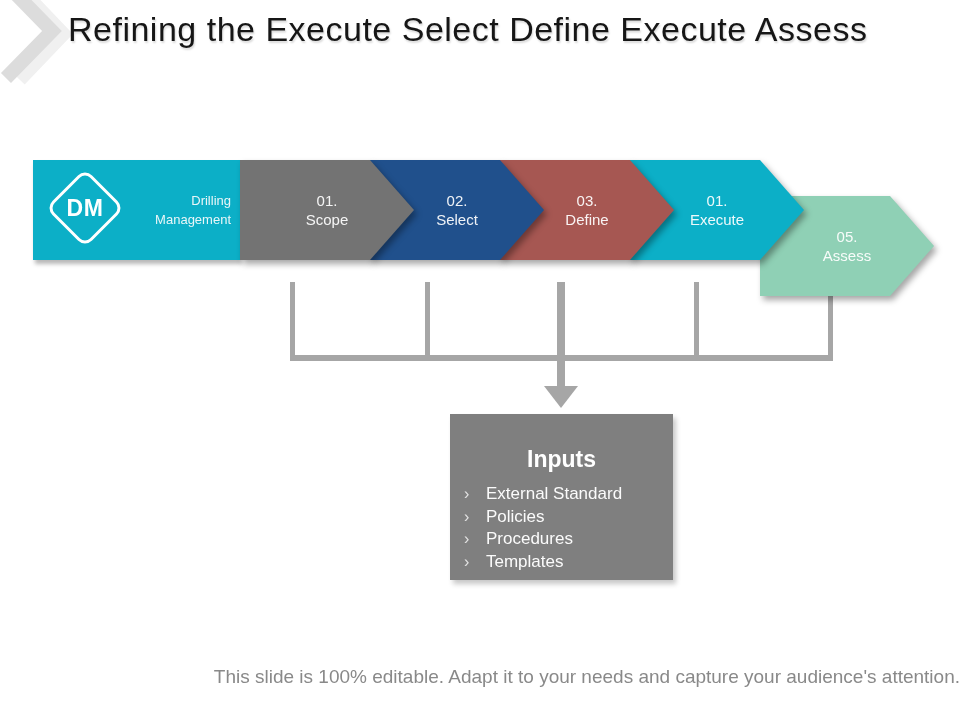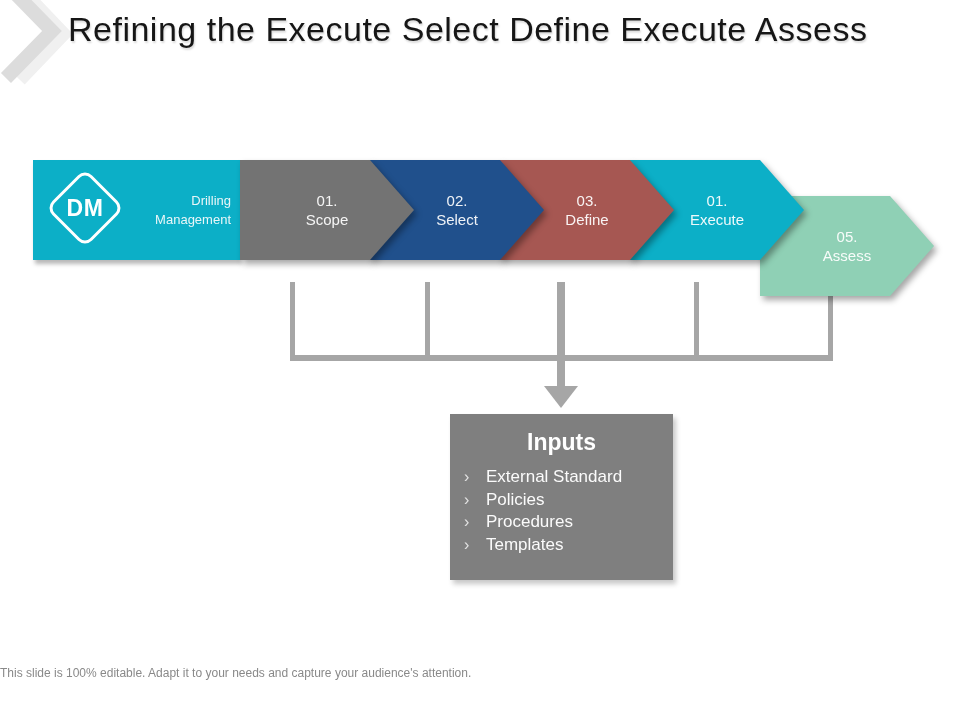--- a/index.html
+++ b/index.html
@@ -70,34 +70,34 @@
     border-top:22px solid var(--conn);
   }
 
   
   .inputs-box{
     position:absolute;left:450px;top:414px;width:223px;height:166px;
     box-shadow:3px 4px 5px rgba(0,0,0,0.22);
     box-sizing:border-box;
   }
   .inputs-title{
-    margin:15px 0 10px 0;text-align:center;
+    margin:32px 0 10px 0;text-align:center;
     color:#ffffff;font-size:23px;font-weight:bold;
   }
   .inputs-list{list-style:none;margin:0;padding:0 0 0 14px;}
   .inputs-list li{
     display:flex;align-items:baseline;
     color:#fbfbfb;font-size:17px;line-height:22.5px;
   }
   .bullet{width:22px;flex:0 0 22px;color:#e3e3e3;font-size:16px;}
 
   
   .footer{
-    position:absolute;left:0;right:0;top:666px;text-align:left;
-    color:#898989;font-size:12px;
+    position:absolute;left:0;right:0;top:666px;text-align:right;
+    color:#898989;font-size:19px;
   }
 </style>
 </head>
 <body>
 
 <div class="slide">
 
   <svg class="corner-deco" viewBox="0 0 72 96" xmlns="http://www.w3.org/2000/svg">
     <polyline points="20,-12 64,34 20,80" fill="none" stroke="#f0f0f0" stroke-width="13" stroke-linejoin="miter"></polyline>
     <polyline points="6,-16 52,31 6,78" fill="none" stroke="#dcdcdc" stroke-width="14" stroke-linejoin="miter"></polyline>

